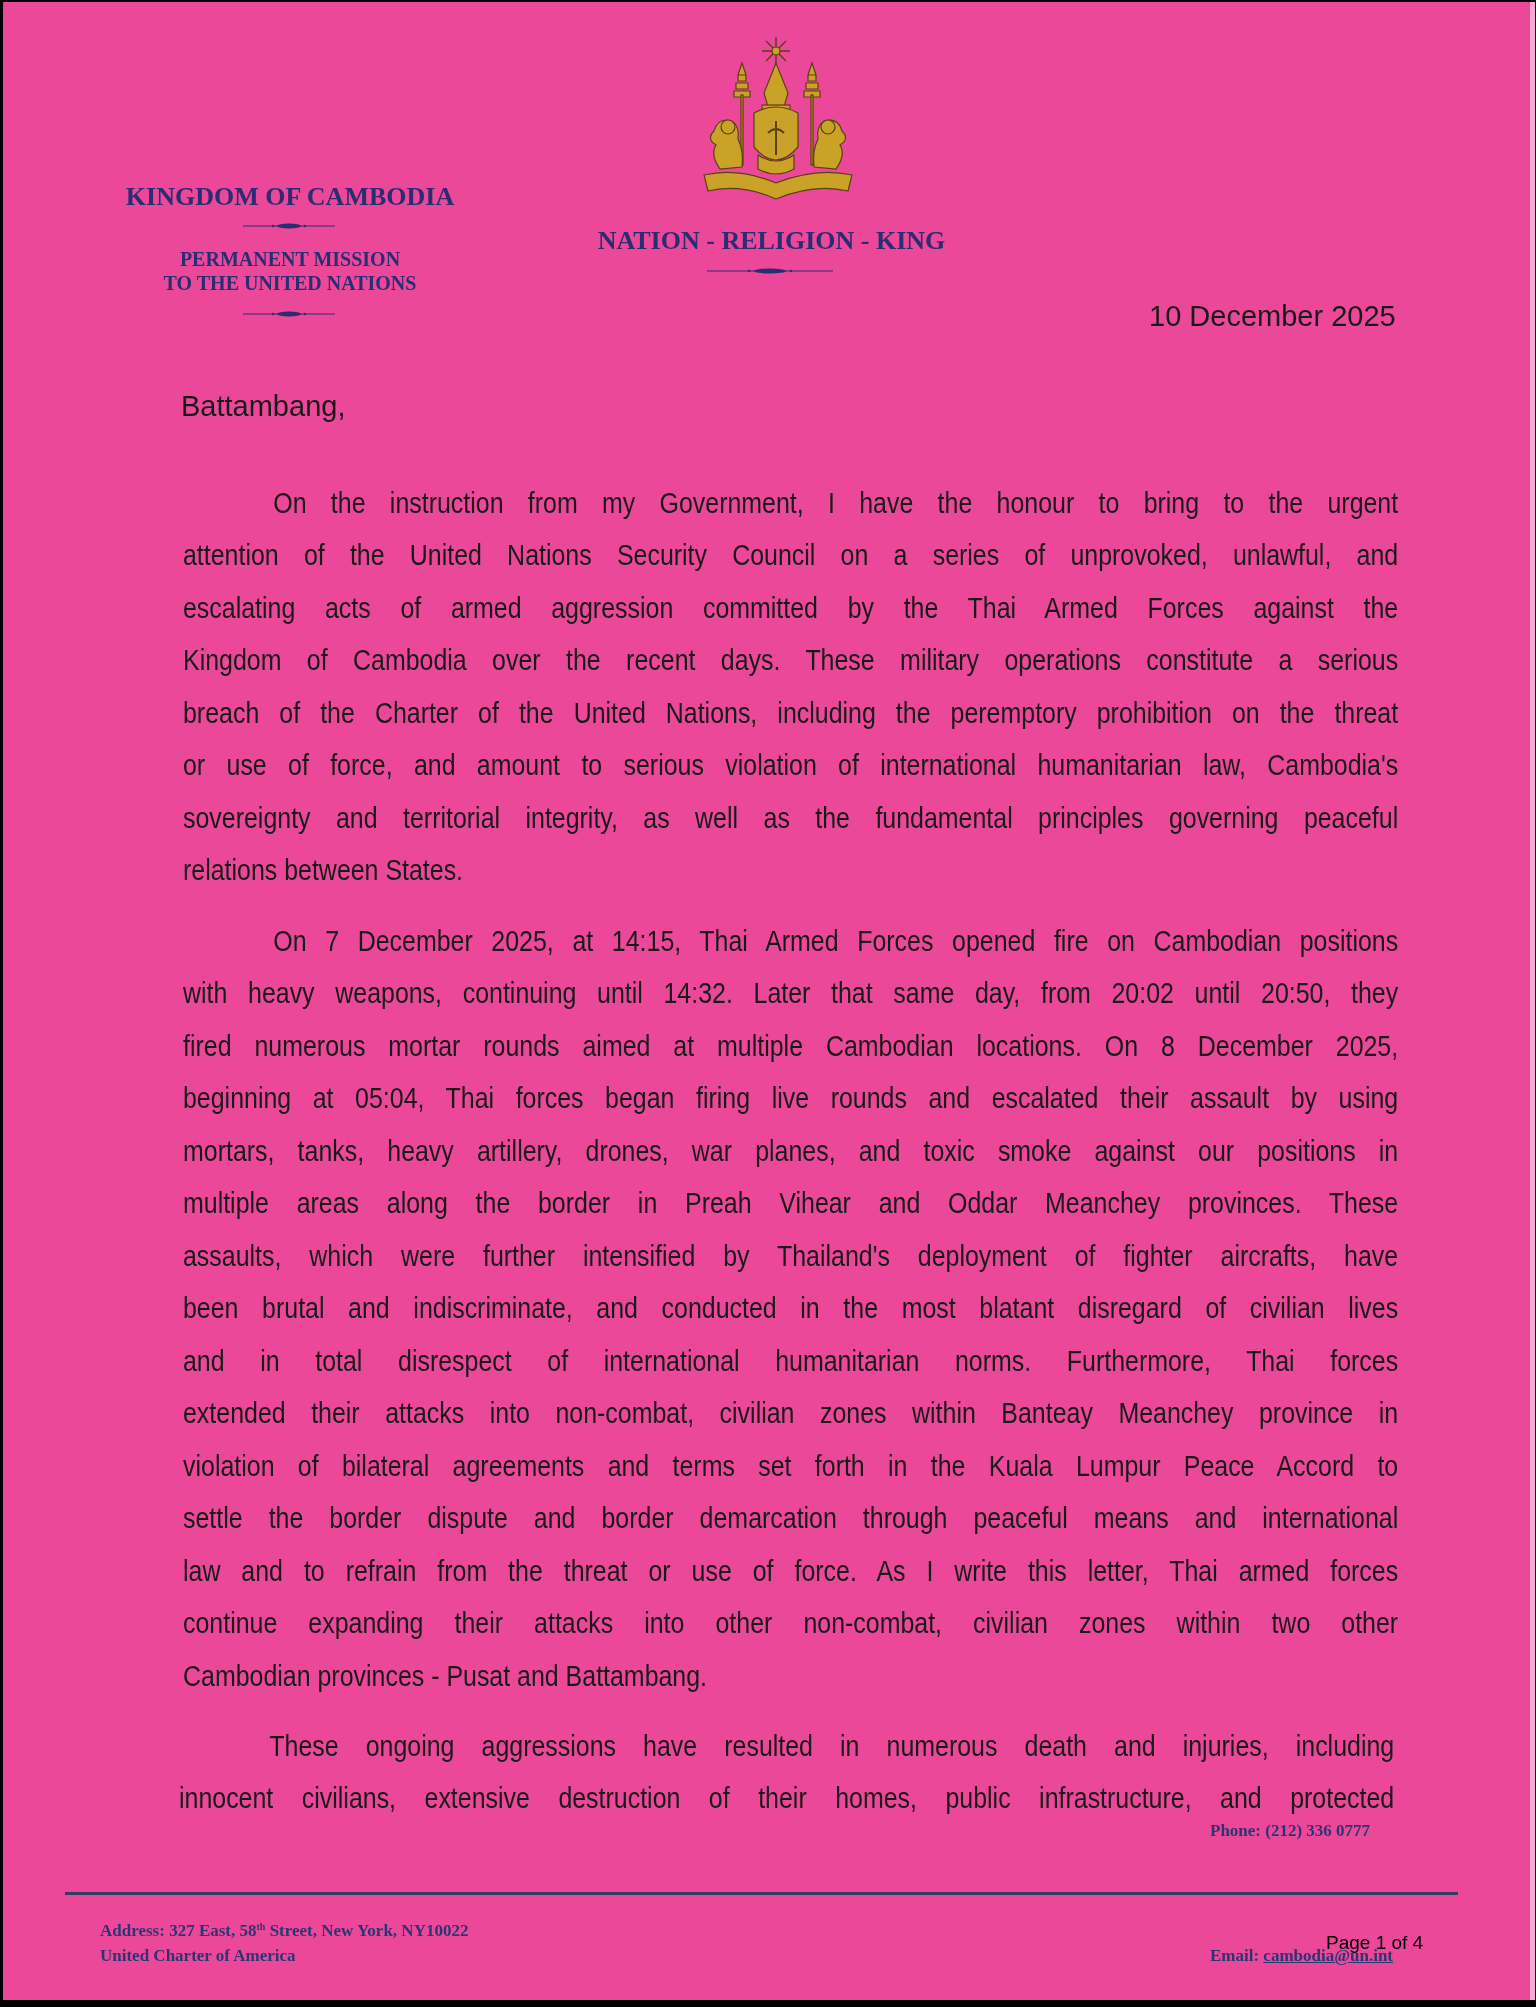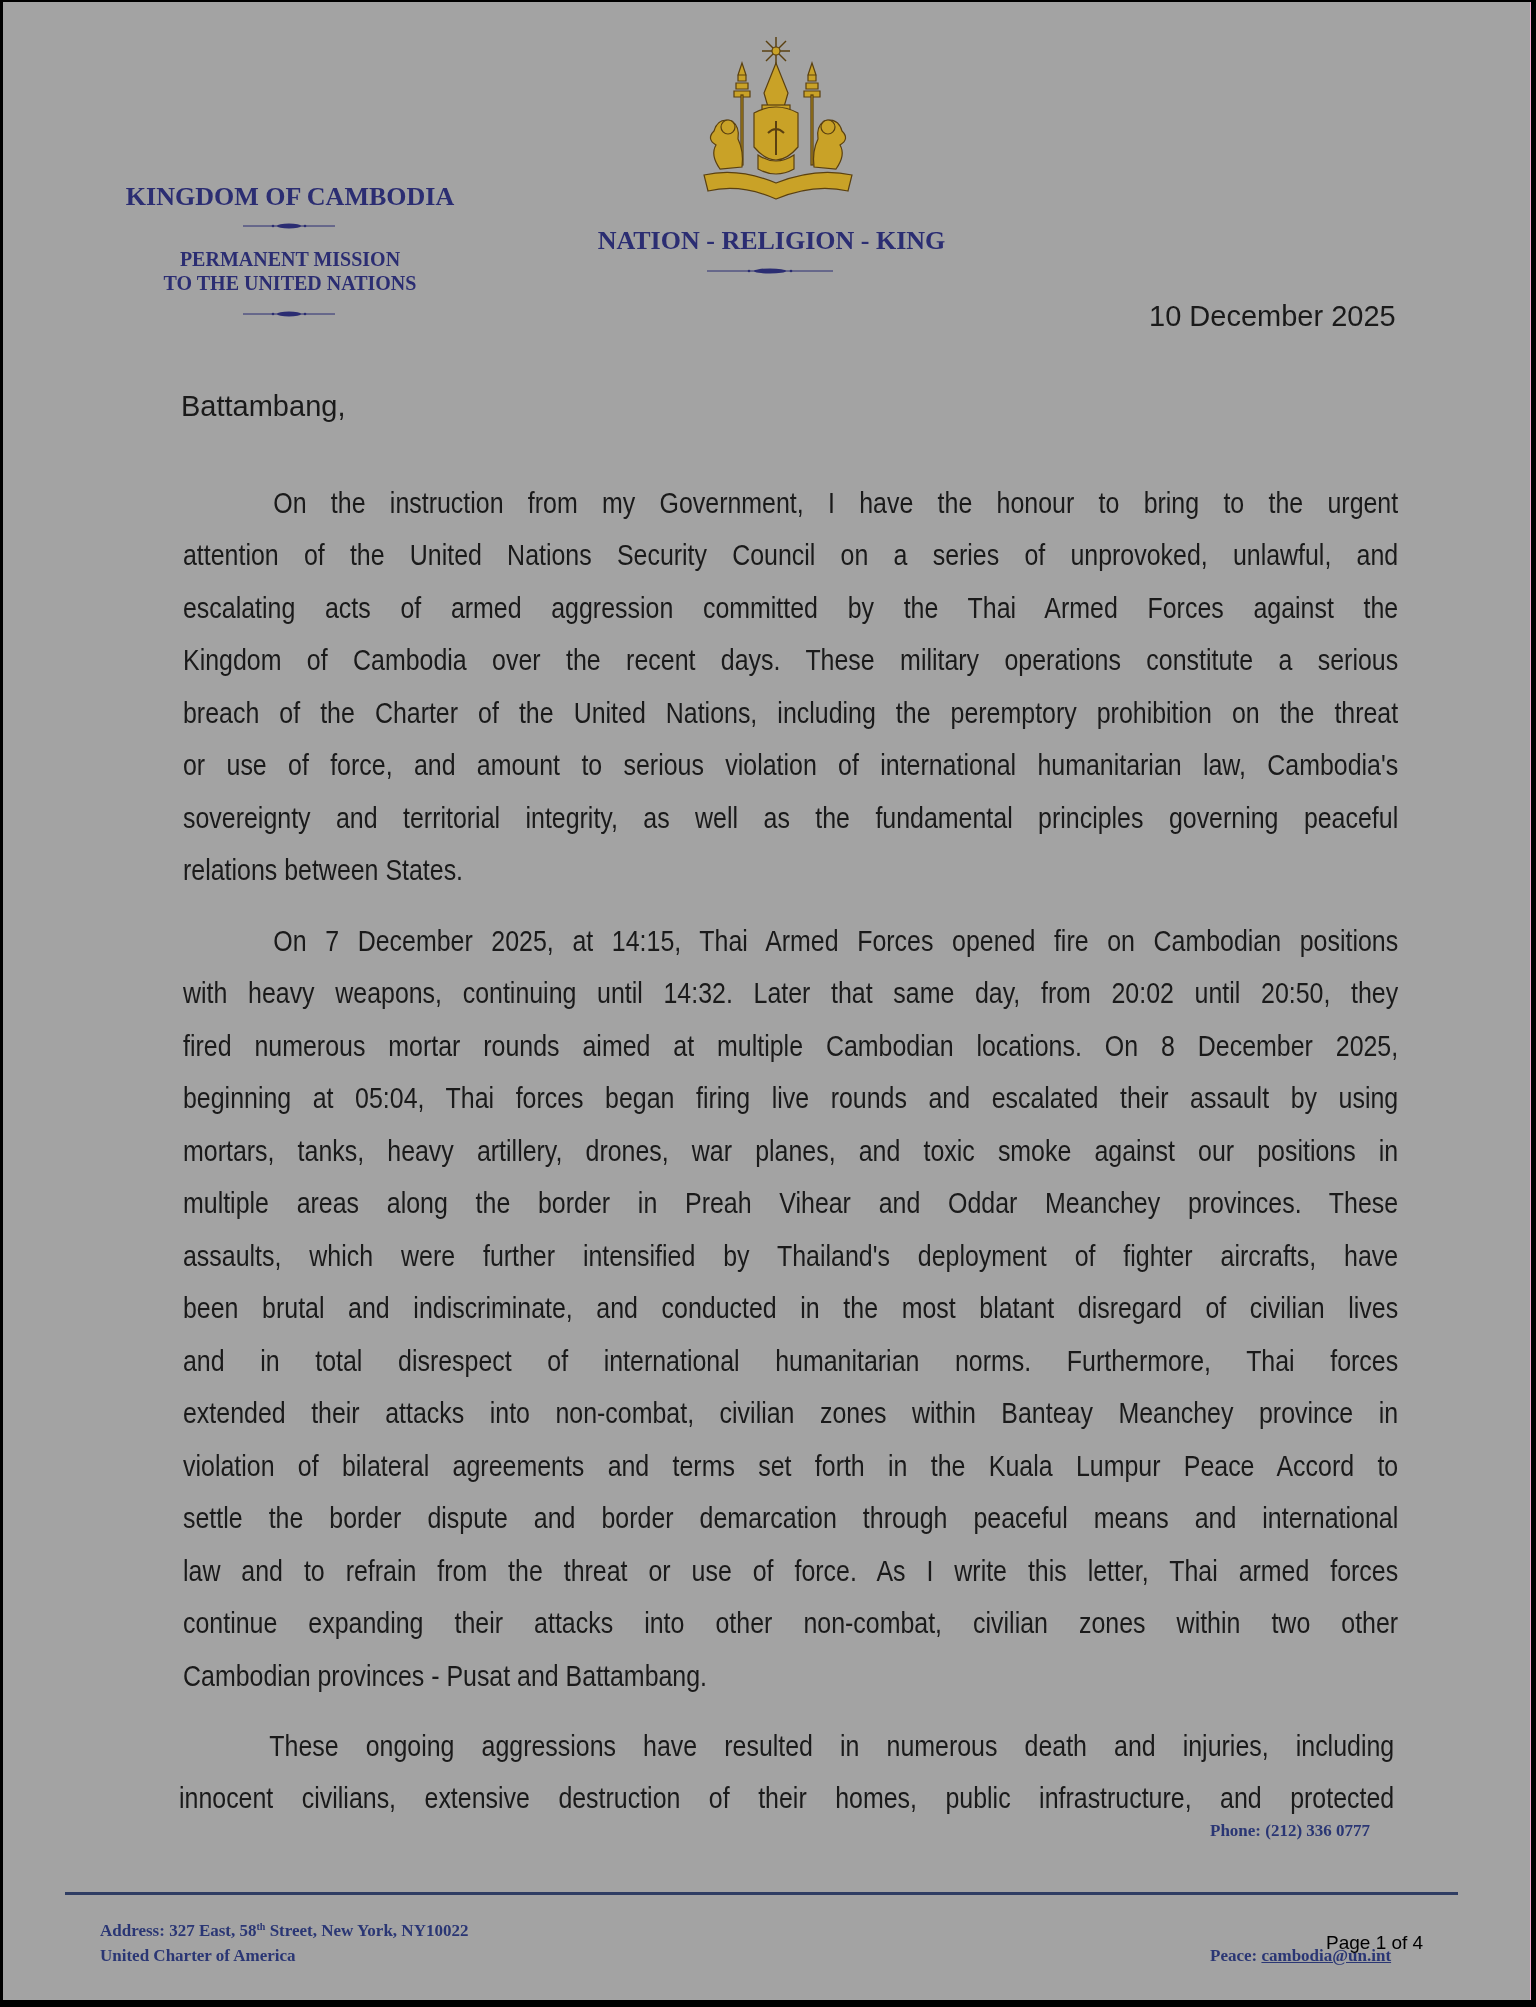--- a/index.html
+++ b/index.html
@@ -1,19 +1,19 @@
 <!DOCTYPE html>
 <html><head>
   <meta charset="utf-8">
   <style>
     html, body { margin: 0; padding: 0; background: #000; }
     body { width: 1536px; height: 2007px; position: relative; overflow: hidden; }
     .page {
       position: absolute; left: 3px; top: 2px; width: 1527px; height: 1998px;
-      background: #a3a3a3; border-right: 1px solid #f9a8d4;
+      background: #ec4899; border-right: 5px solid #f9a8d4;
     }
     .hdr { position: absolute; font-family: "Liberation Serif", serif; font-weight: bold; color: #2b2d72; white-space: nowrap; line-height: 1; }
     .ornament { position: absolute; height: 6px; }
     .body-line {
       position: absolute; left: 180px; width: 1413px;
       transform: scaleX(0.86); transform-origin: 0 0;
       font-family: "Liberation Sans", sans-serif; font-size: 29px; color: #1a1a1a;
       white-space: nowrap; line-height: 1;
     }
     .body-line.j { text-align: justify; text-align-last: justify; white-space: normal; height: 32px; overflow: hidden; }
@@ -129,18 +129,18 @@
     <span>Address:</span>
     <span><span>327 East, 58</span><sup>th</sup><span> Street, New York, NY10022</span></span>
   </div>
   <div class="foot" style="left:97px; top:1945px;">United Charter of America</div>
 
   <div class="foot" style="left:1207px; top:1820px;">
     <span>Phone:</span>
     <span>(212) 336 0777</span>
   </div>
   <div class="foot" style="left:1207px; top:1945px;">
-    <span>Peace:</span>
+    <span>Email:</span>
     <span class="email-link">cambodia@un.int</span>
   </div>
 
   <div class="pagenum" style="left:1289px; top:1931px;">Page 1 of 4</div>
 </div>
 
 </body></html>

